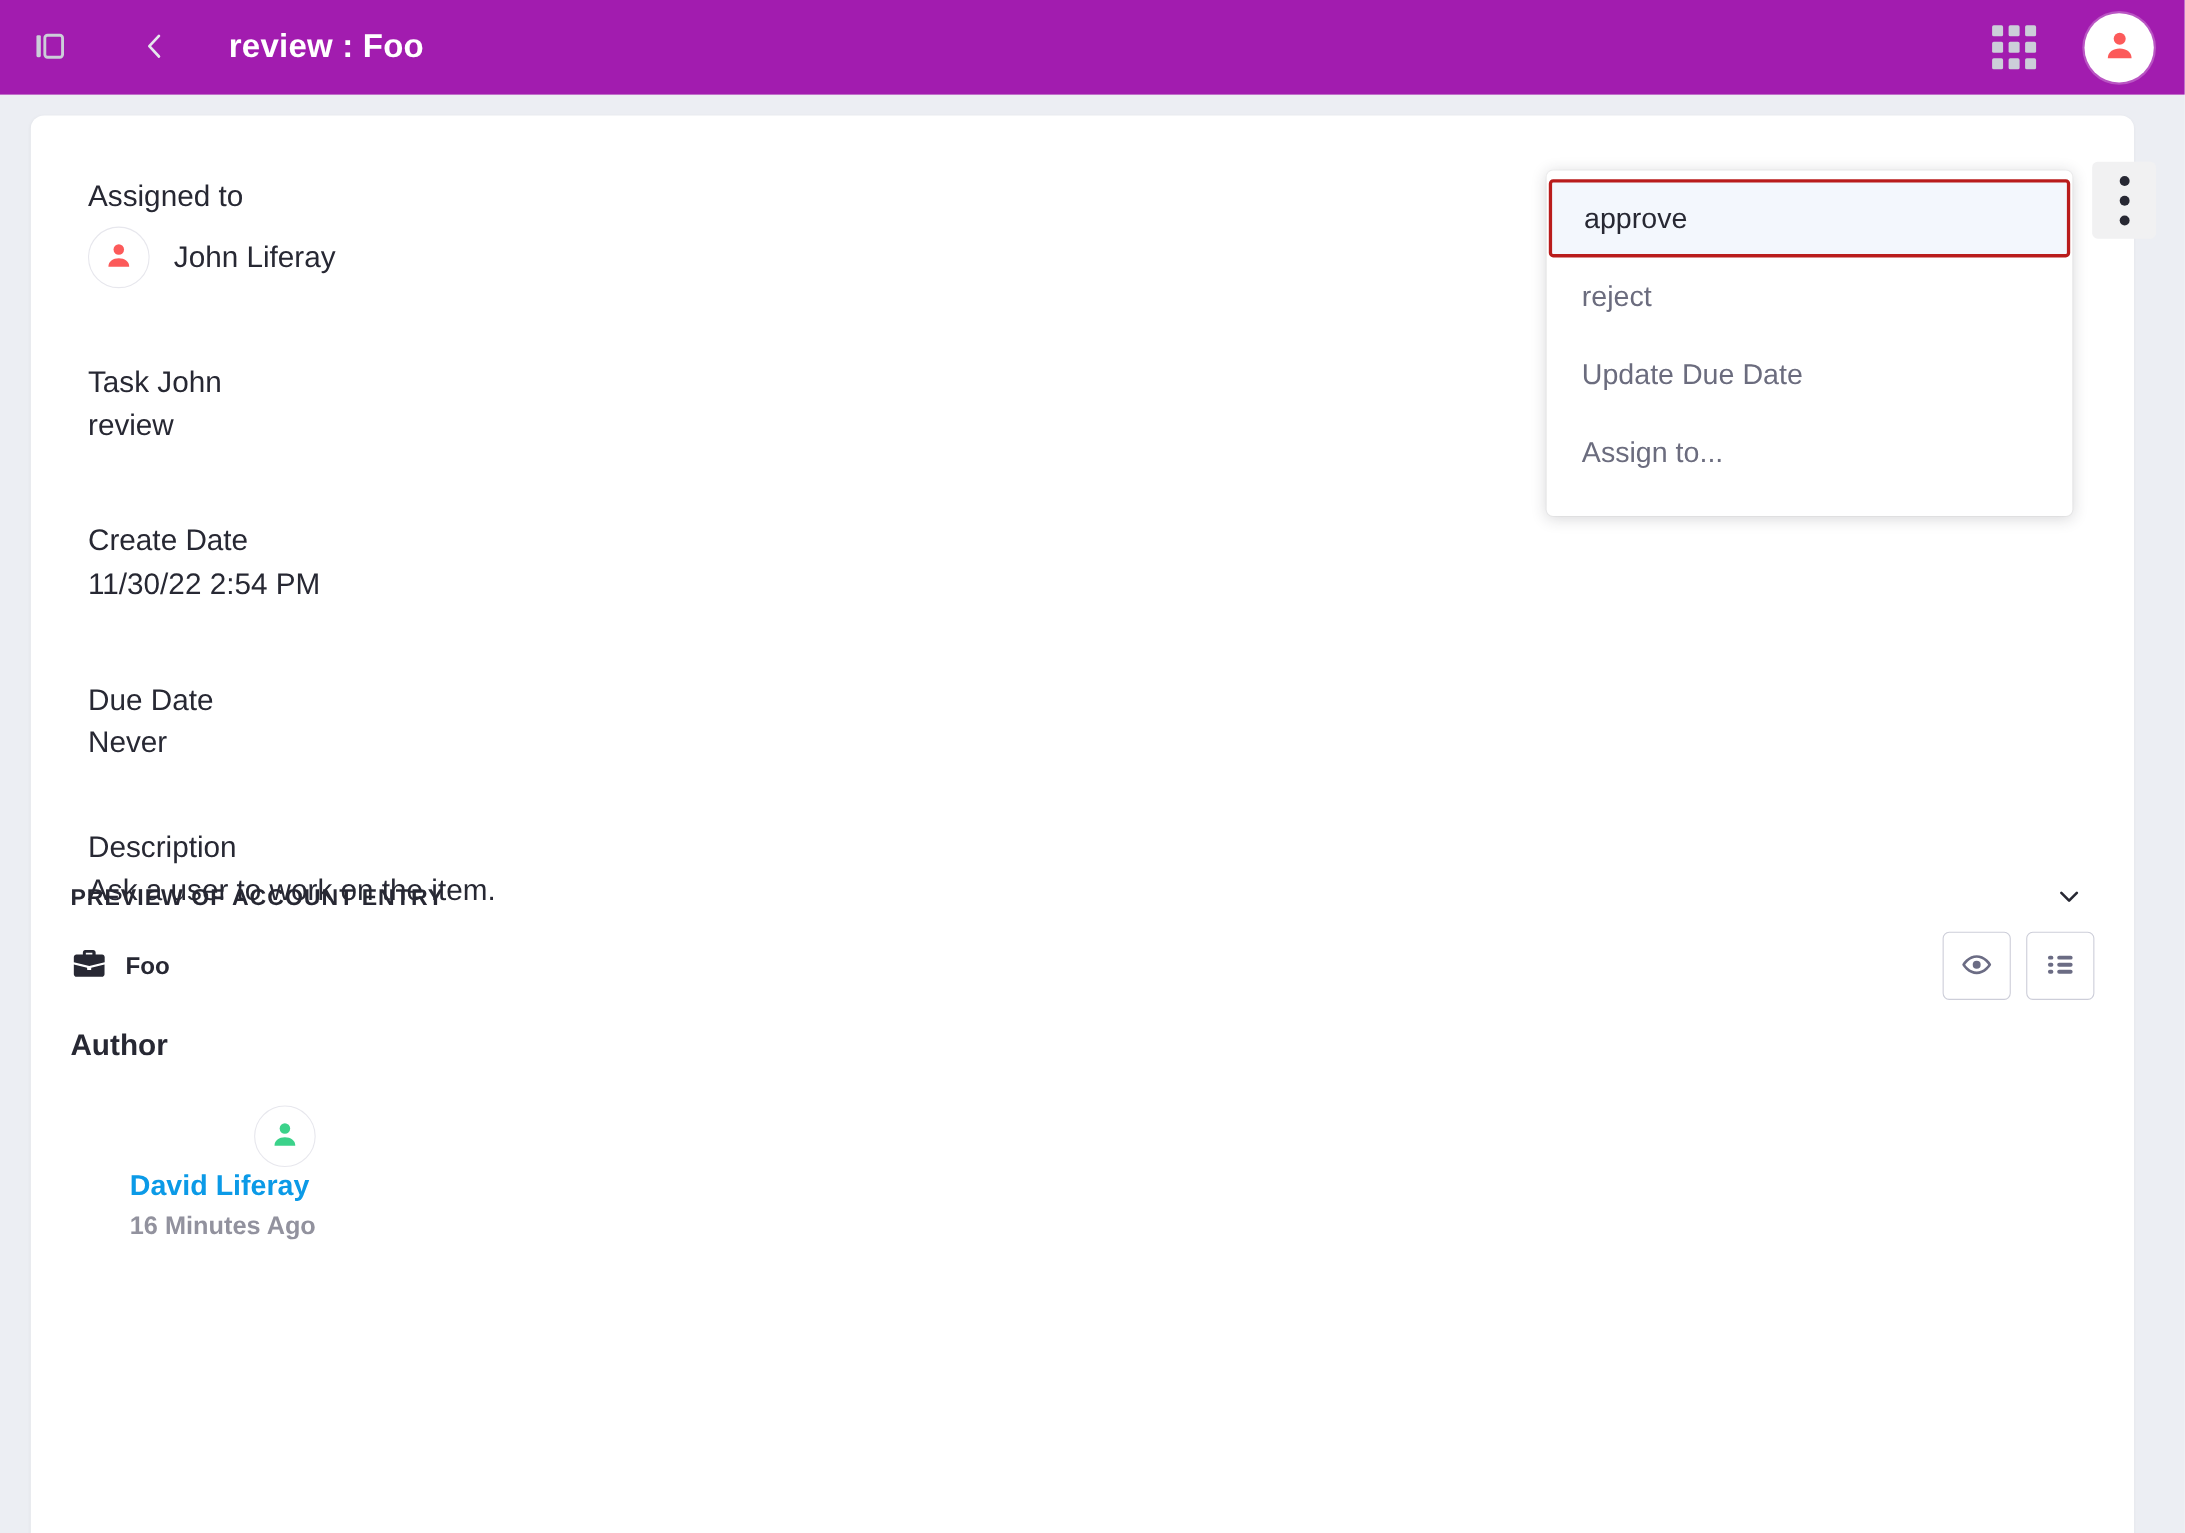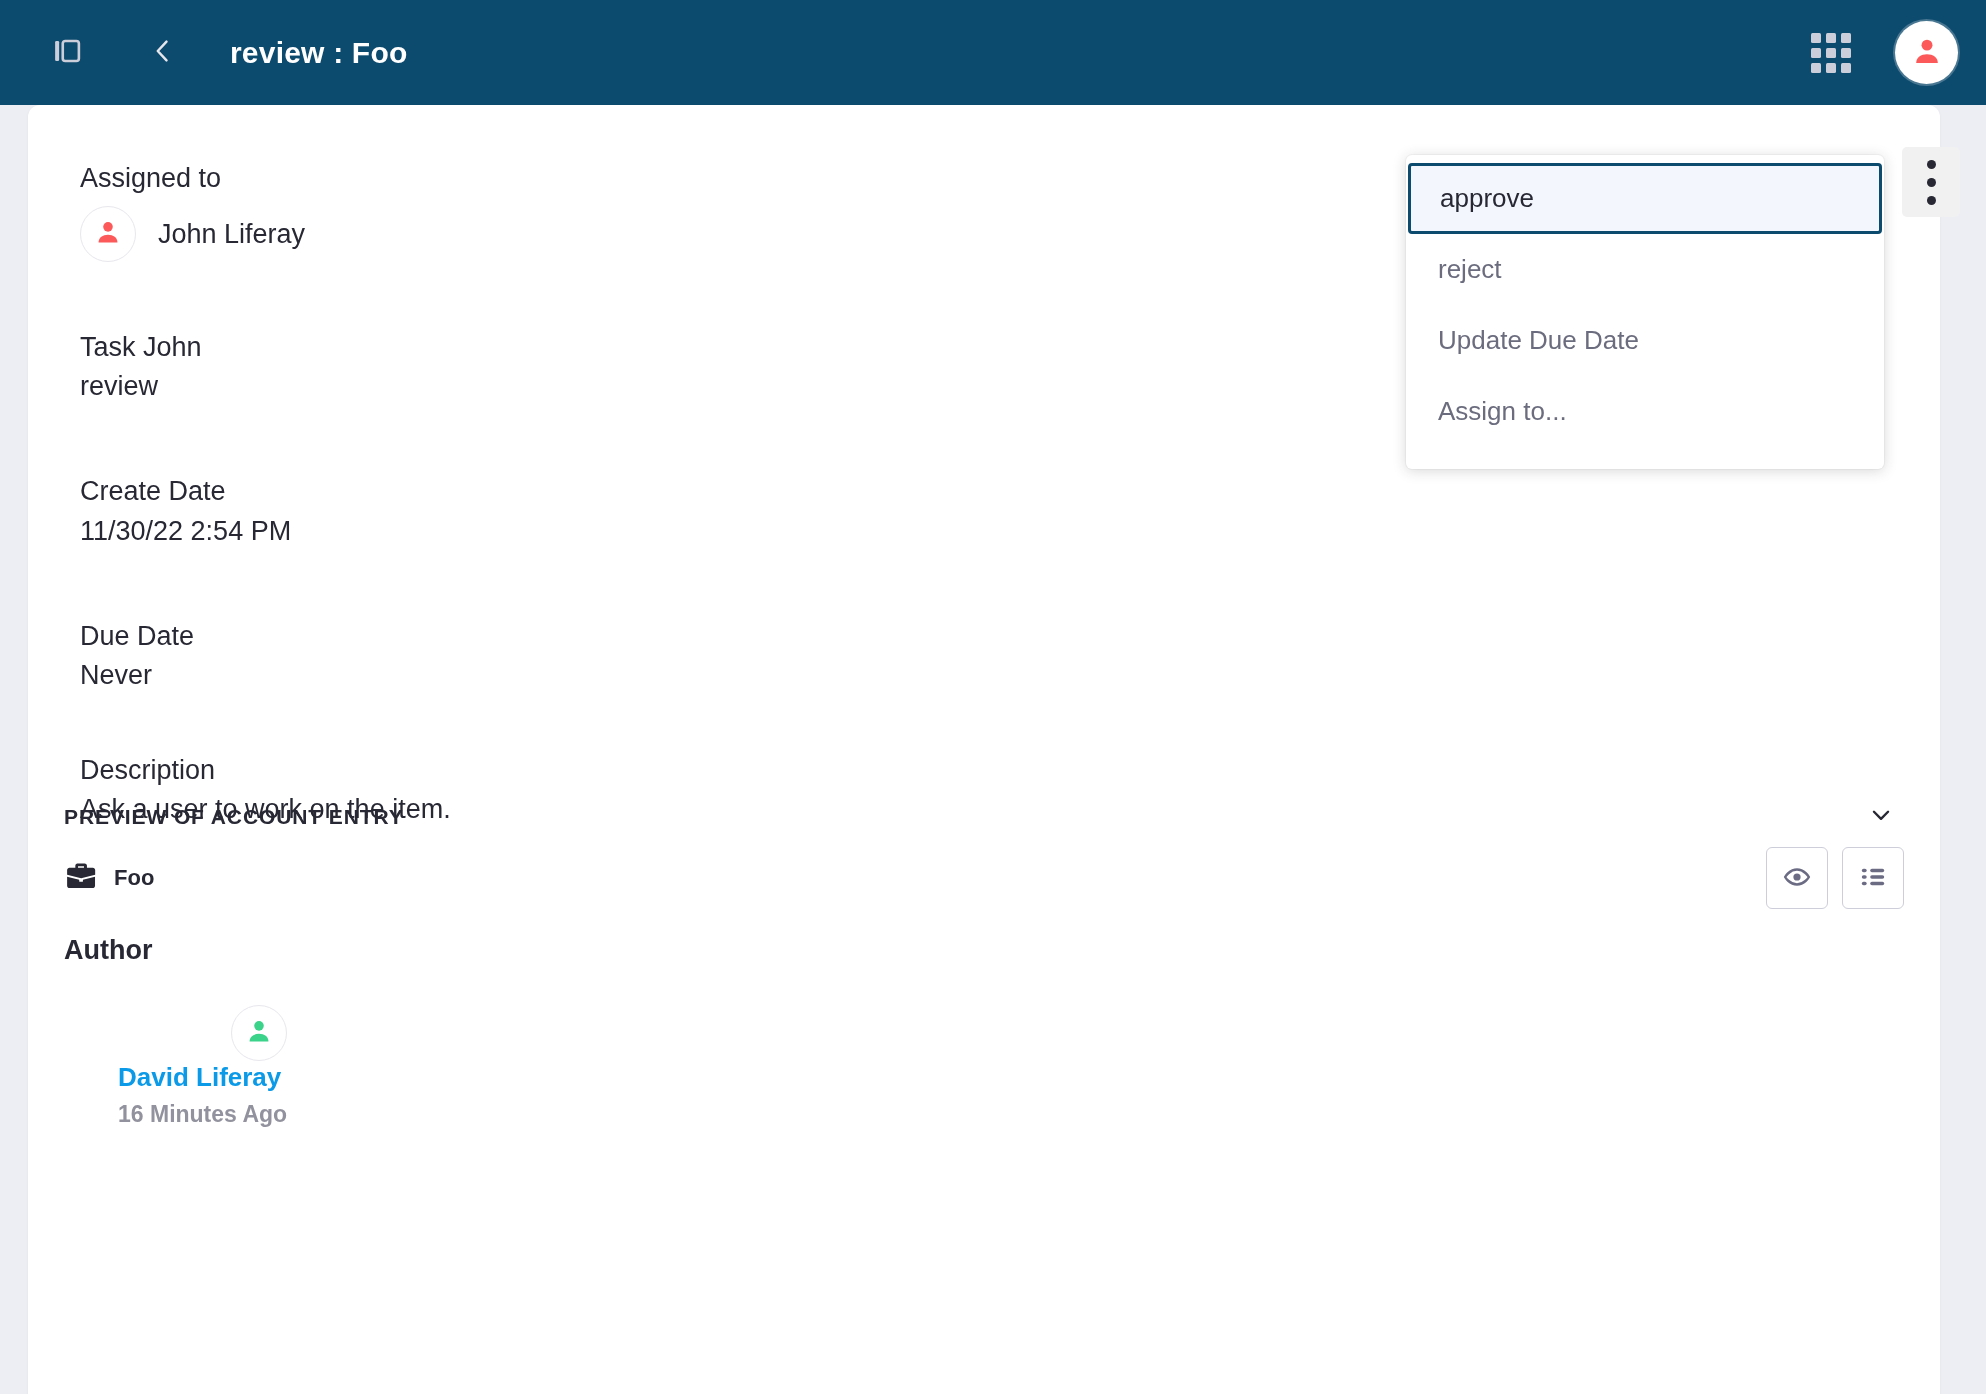--- a/index.html
+++ b/index.html
@@ -11,25 +11,24 @@
     background: #eceef3;
     font-family: "Liberation Sans", sans-serif;
     -webkit-font-smoothing: antialiased;
   }
 
   
   .topbar {
     position: absolute;
     top: 0; left: 0;
     width: 1986px;
-    height: 105px;
-    background: #0c4a6e;
-    display: flex;
-    align-items: center;
-    padding-left: 22px;
+    height: 86px;
+    background: #a21caf;
+    display: flex;
+    align-items: center;
   }
   .topbar-left {
     display: flex;
     align-items: center;
   }
   .icon-btn-dark {
     width: 62px;
     height: 62px;
     display: flex;
     align-items: center;
@@ -161,21 +160,21 @@
     font-size: 26px;
     color: #6b6c7e;
     padding: 18px 32px;
     line-height: 1.35;
     cursor: pointer;
     white-space: nowrap;
   }
   .dd-item.active {
     color: #272833;
     background: #f3f7fd;
-    border: 3px solid #0c4a6e;
+    border: 3px solid #b91c1c;
     border-radius: 4px;
     padding: 15px 29px;
     margin: 0 2px;
   }
 
   
   .kebab-btn {
     position: absolute;
     left: 1874px;
     top: 42px;

